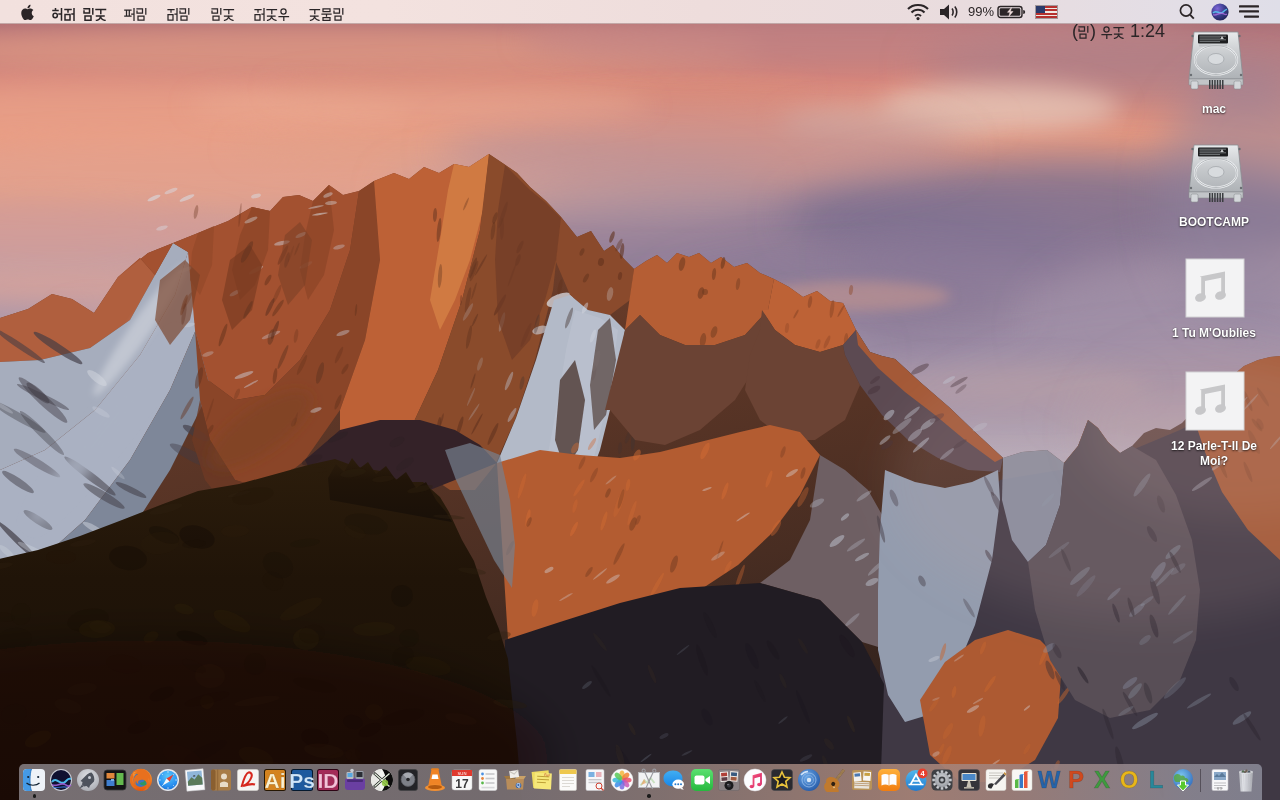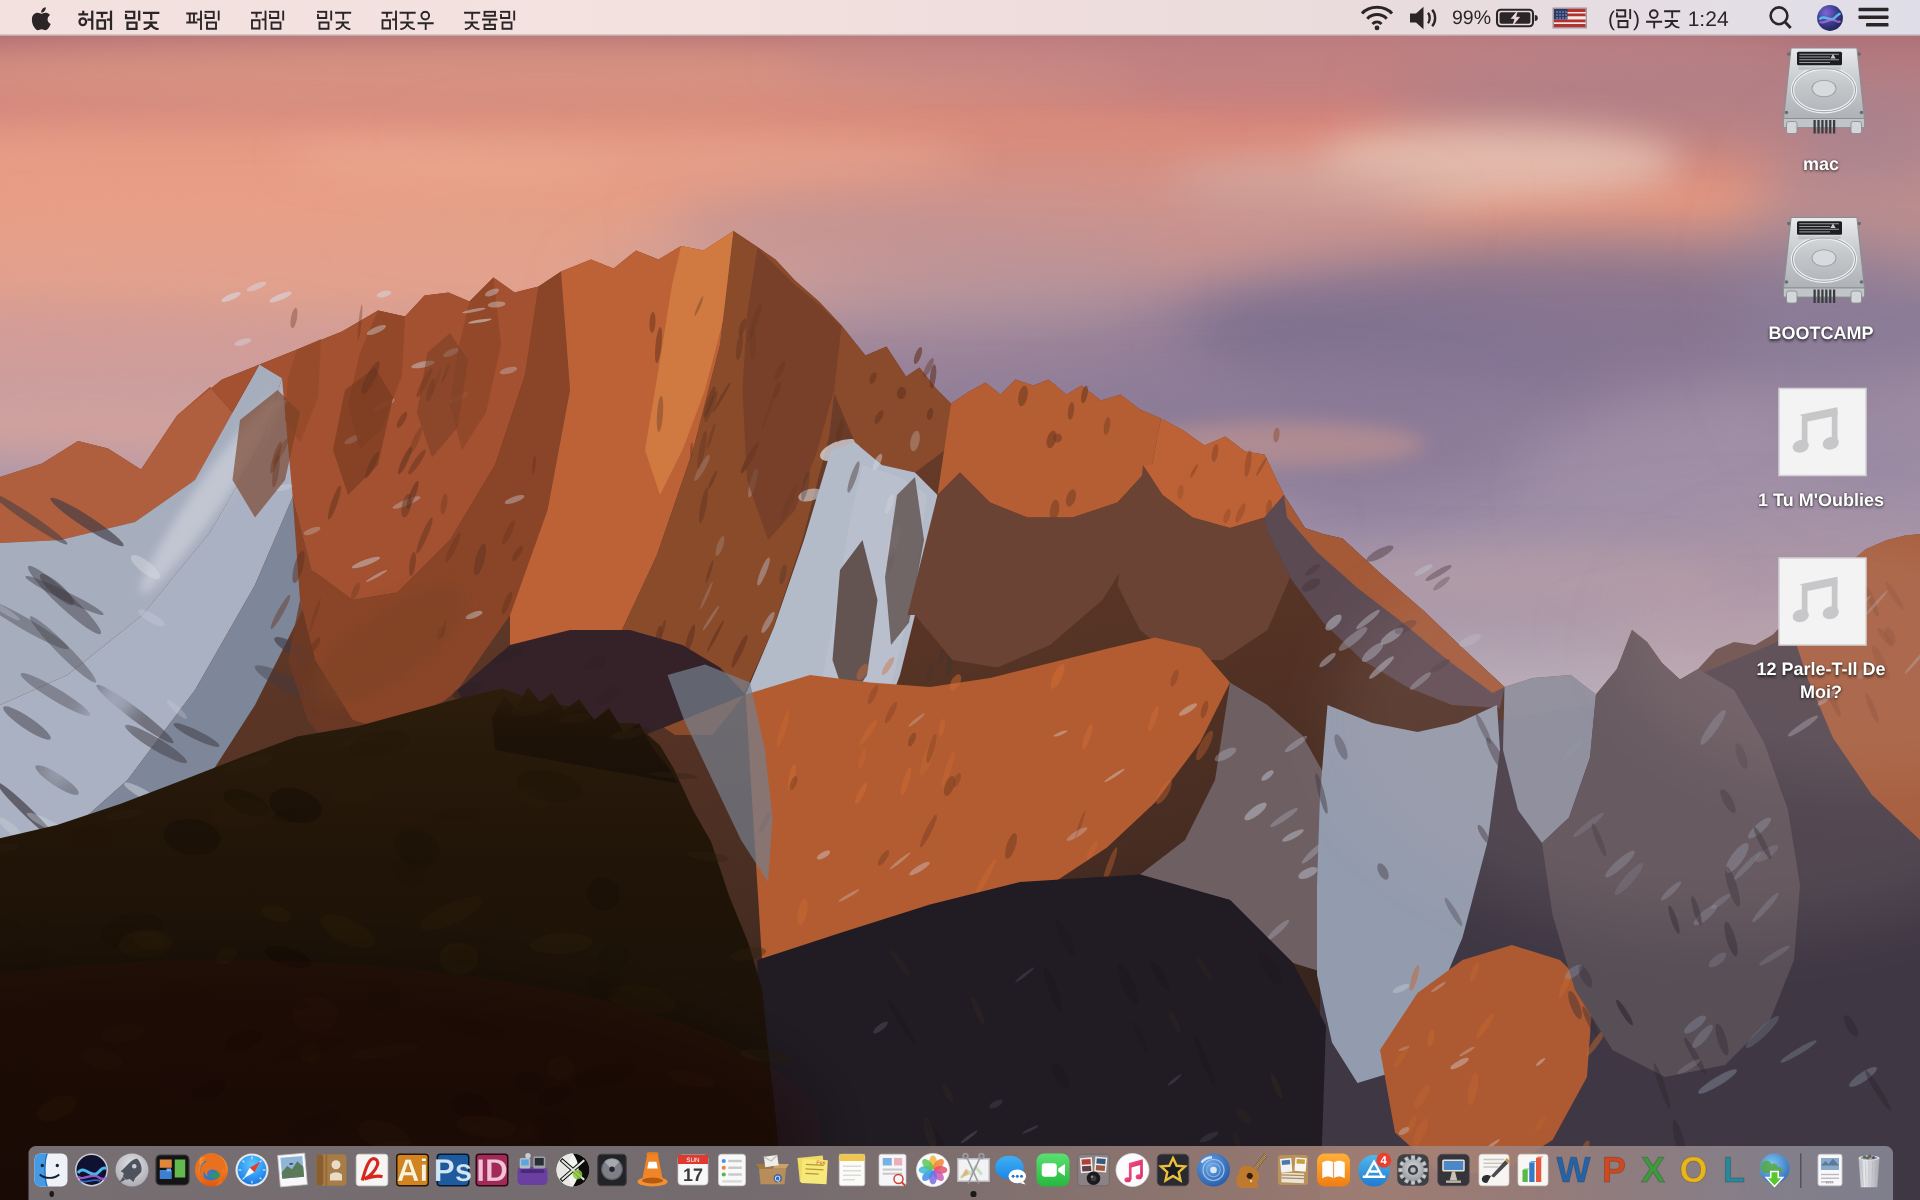--- a/index.html
+++ b/index.html
@@ -675,21 +675,21 @@
       <div style="position:absolute;left:0;top:0.00px;width:21px;height:1.71px;background:#b5302e"></div>
       <div style="position:absolute;left:0;top:1.71px;width:21px;height:1.71px;background:#efe8e4"></div>
       <div style="position:absolute;left:0;top:3.43px;width:21px;height:1.71px;background:#b5302e"></div>
       <div style="position:absolute;left:0;top:5.14px;width:21px;height:1.71px;background:#efe8e4"></div>
       <div style="position:absolute;left:0;top:6.86px;width:21px;height:1.71px;background:#b5302e"></div>
       <div style="position:absolute;left:0;top:8.57px;width:21px;height:1.71px;background:#efe8e4"></div>
       <div style="position:absolute;left:0;top:10.29px;width:21px;height:1.71px;background:#b5302e"></div>
       <div style="position:absolute;left:0;top:0;width:9px;height:6.9px;background:#2a3a6a"></div>
       <div style="position:absolute;left:0.5px;top:0.5px;width:8px;height:6px;background-image:radial-gradient(circle,#fff 22%,transparent 26%);background-size:2px 2px"></div>
     </div>
-    <div style="position:absolute;left:1072px;top:4px;font-size:14px;color:#2b2527">(<span style="display:inline-block"><svg width="12" height="13" viewBox="0 0 12 13" style="vertical-align:-2px">
+    <div style="position:absolute;left:1072px;top:21px;font-size:18px;color:#2b2527">(<span style="display:inline-block"><svg width="12" height="13" viewBox="0 0 12 13" style="vertical-align:-2px">
           <path d="M1,0.8 H6.5 M6.5,0.8 V5 M1,3 V5 M1,5 H6.5 M9.8,0.5 V6 M2,8 H8 V12.2 H2 Z" stroke="#2a2527" stroke-width="1.25" fill="none" stroke-linecap="square"></path>
         </svg></span>)&nbsp;<svg width="12" height="13" viewBox="0 0 12 13" style="vertical-align:-2px">
         <circle cx="5.5" cy="3.4" r="2.6" stroke="#2a2527" stroke-width="1.25" fill="none" stroke-linecap="square"></circle>
         <path d="M1,8.5 H10.5 M5.8,8.5 V12.5" stroke="#2a2527" stroke-width="1.25" fill="none" stroke-linecap="square"></path>
       </svg><svg width="12" height="13" viewBox="0 0 12 13" style="vertical-align:-2px">
         <path d="M1,1.5 H10.5 M5.8,1.5 V5.5 M1.5,8 H9 M5.5,8 C5.5,10.5 3.5,12 1.5,12.4 M5.5,8 C5.8,10.5 8,12 10,12.4" stroke="#2a2527" stroke-width="1.25" fill="none" stroke-linecap="square"></path>
       </svg>&nbsp;1:24</div>
     <svg width="20" height="24" viewBox="0 0 20 24" style="position:absolute;left:1177px;top:0">
       <circle cx="9" cy="10.5" r="5.6" fill="none" stroke="#2b2527" stroke-width="1.7"></circle>
       <path d="M13.2,14.8 L16.8,18.6" stroke="#2b2527" stroke-width="1.9"></path>

